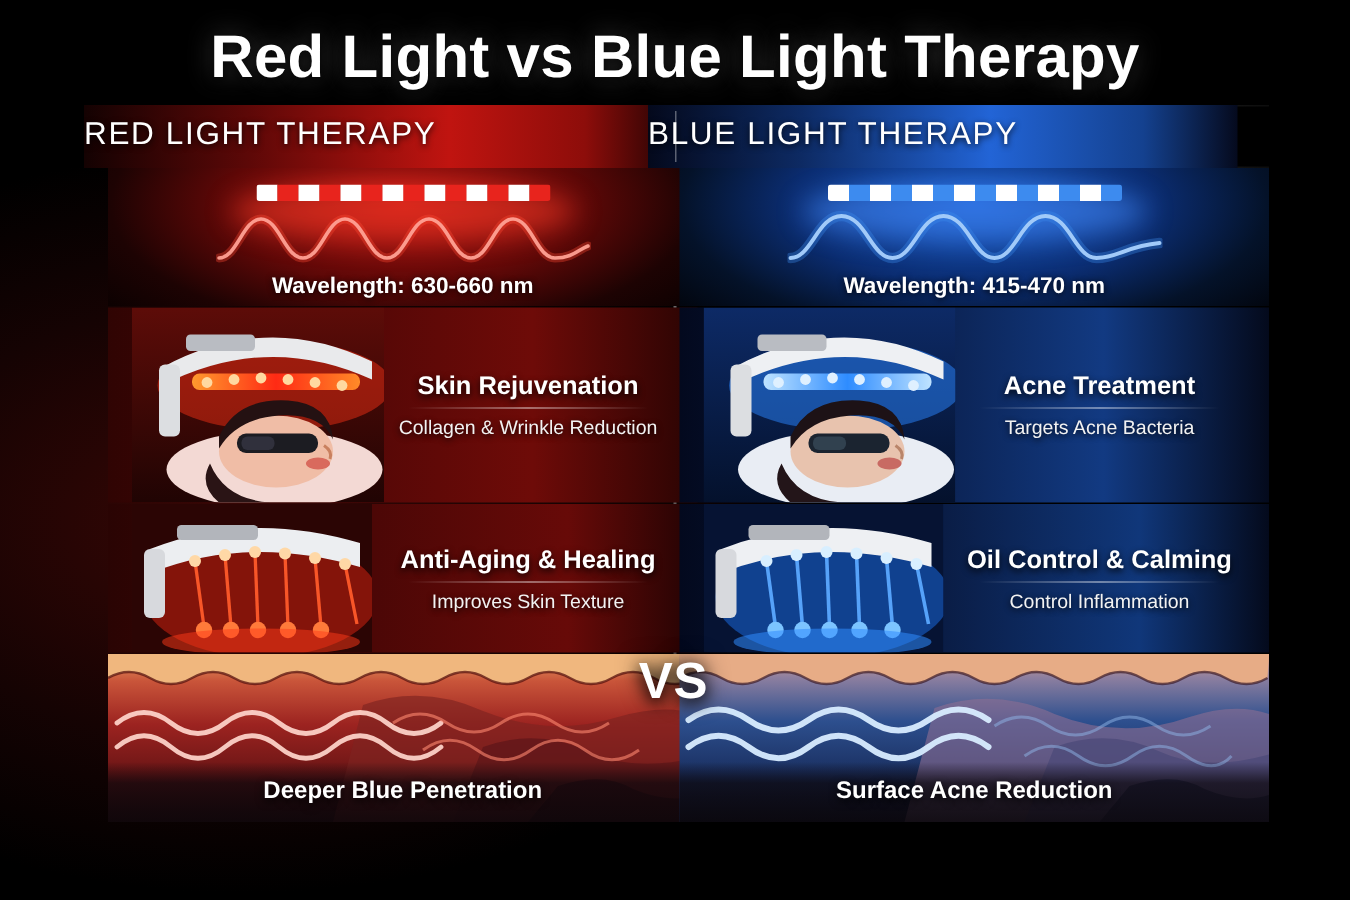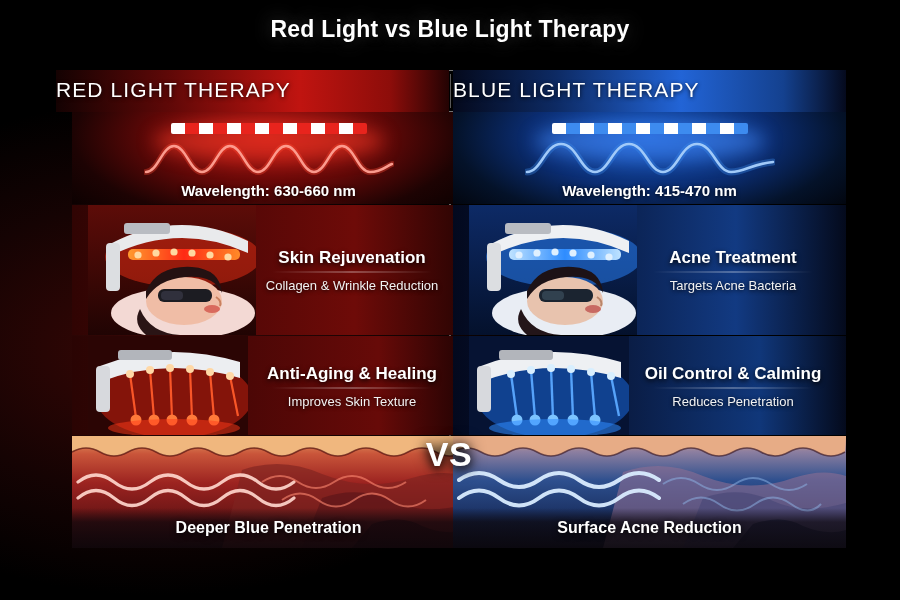--- a/index.html
+++ b/index.html
@@ -8,30 +8,30 @@
     background:#000;
     font-family:"Liberation Sans", sans-serif;
     position:relative;
   }
   .stage{position:absolute;inset:0;background:
      radial-gradient(ellipse 520px 330px at 18% 58%, #3a0705 0%, #150303 45%, #000 75%),
      radial-gradient(ellipse 520px 330px at 82% 58%, #041233 0%, #020815 45%, #000 75%),
      #000;}
   .title{
     position:absolute;left:0;right:0;top:16px;text-align:center;
-    font-size:23px;font-weight:bold;color:#ffffff;letter-spacing:.2px;
+    font-size:40px;font-weight:bold;color:#ffffff;letter-spacing:.2px;
     text-shadow:0 2px 7px rgba(0,0,0,.9), 0 0 18px rgba(255,255,255,.25);
   }
   .panel{position:absolute;left:56px;top:70px;width:790px;height:478px;}
 
   
   .hdrRow{position:absolute;left:0;top:0;width:100%;height:42px;}
   .hdr{position:absolute;top:0;height:42px;width:393px;overflow:hidden;}
   .hdr.red{left:0;background:linear-gradient(90deg,#140202 0%,#5d0807 28%,#c01410 62%,#8d0d0a 85%,#230303 100%);}
-  .hdr.blue{left:397px;background:linear-gradient(90deg,#04091c 0%,#0d2a63 26%,#2264d6 58%,#14418f 84%,#050a1d 100%);}
+  .hdr.blue{left:376px;background:linear-gradient(90deg,#04091c 0%,#0d2a63 26%,#2264d6 58%,#14418f 84%,#050a1d 100%);}
   .hdr span{
     position:absolute;left:0;right:0;top:8px;text-align:left;
     font-size:21px;font-weight:normal;color:#fff;letter-spacing:1.1px;
     text-shadow:0 1px 4px rgba(0,0,0,.85);
   }
   .hline{position:absolute;left:0;width:100%;height:1px;
      background:linear-gradient(90deg,rgba(255,255,255,.05),rgba(255,255,255,.45),rgba(255,255,255,.05));}
 
   .vdiv{position:absolute;left:393px;top:42px;width:2px;height:436px;
      background:linear-gradient(180deg,rgba(255,255,255,.45),rgba(255,255,255,.3) 70%,rgba(255,255,255,.08));}
@@ -349,21 +349,21 @@
                 <circle cx="84" cy="84" r="5.5"></circle>
               <circle cx="104" cy="84" r="5.5"></circle>
                 <circle cx="126" cy="84" r="5.5"></circle>
             </g>
             <ellipse cx="86" cy="92" rx="66" ry="9" fill="#2f8cff" opacity=".55"></ellipse>
           </svg>
         </div>
         <div class="txtBlock">
           <div class="t1">Oil Control &amp; Calming</div>
           <div class="uline"></div>
-          <div class="t2">Reduces Penetration</div>
+          <div class="t2">Control Inflammation</div>
         </div>
       </div>
 
       <div class="rowPen blue">
         <svg width="393" height="112" viewBox="0 0 393 112">
           <path d="M0 16 q14 -8 28 0 t28 0 t28 0 t28 0 t28 0 t28 0 t28 0 t28 0 t28 0 t28 0 t28 0 t28 0 t28 0 t28 0 L393 0 L0 0 Z" fill="#e7ac86"></path>
           <path d="M0 16 q14 -8 28 0 t28 0 t28 0 t28 0 t28 0 t28 0 t28 0 t28 0 t28 0 t28 0 t28 0 t28 0 t28 0 t28 0" fill="none" stroke="#3a1b2a" stroke-width="1.6" opacity=".7"></path>
           <path d="M170 36 q40 -14 80 4 q45 18 90 2 q30 -10 53 -2 L393 112 L150 112 Z" fill="#8d6e92" opacity=".6"></path>
           <path d="M250 62 q36 -13 70 3 q30 14 73 2 L393 112 L230 112 Z" fill="#4a4878" opacity=".7"></path>
           <path d="M300 88 q30 -10 50 2 q24 10 43 4 L393 112 L280 112 Z" fill="#232a50" opacity=".85"></path>

